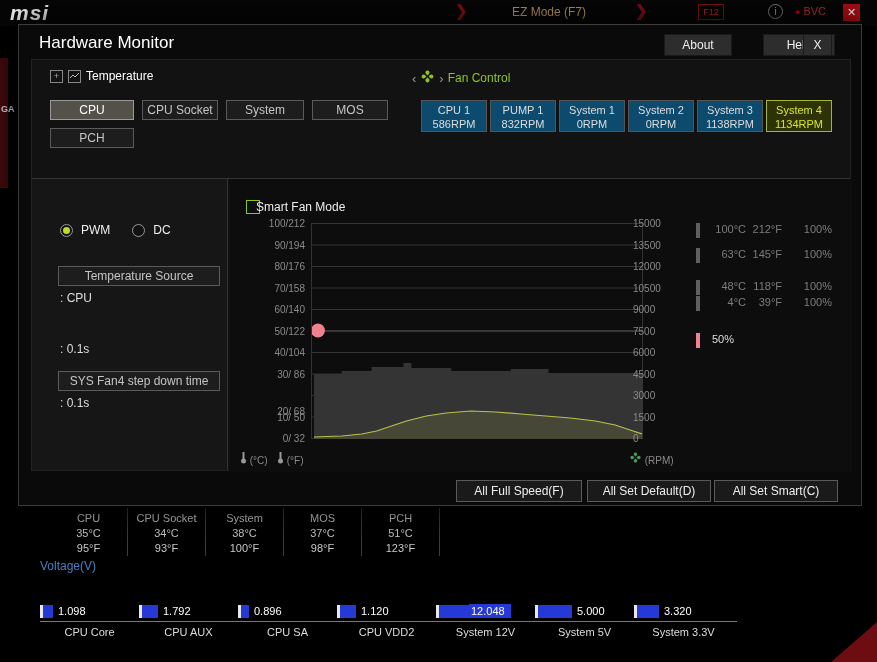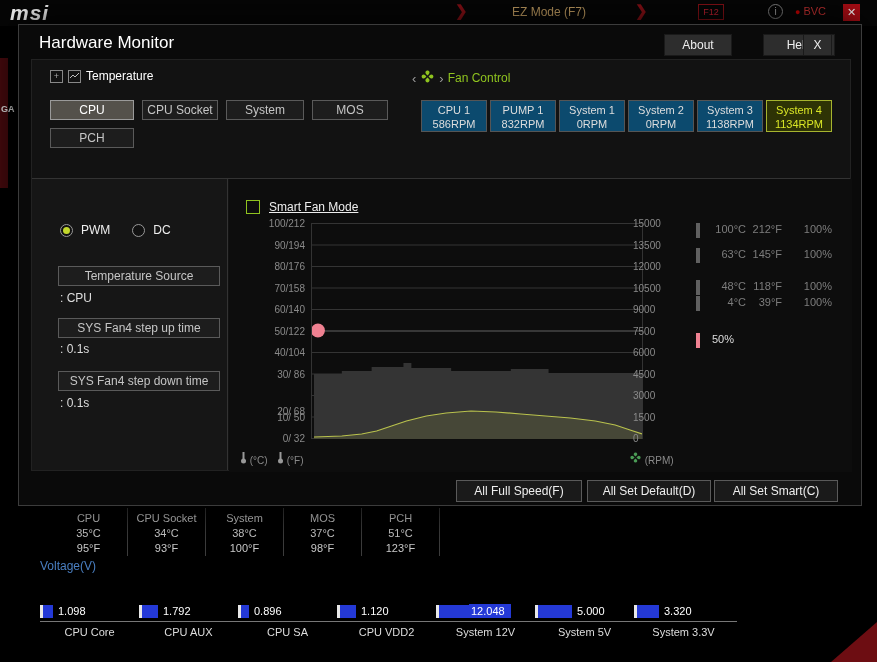--- a/index.html
+++ b/index.html
@@ -39,21 +39,21 @@
 
   .hdivider { position:absolute; left:0; top:118px; width:818px; border-top:1px solid #333; }
   .left-panel { position:absolute; left:0; top:119px; width:196px; height:291px; background:#161616; border-right:1px solid #333; }
   .radio-row { position:absolute; left:28px; top:163px; display:flex; align-items:center; gap:8px; font-size:12px; color:#eee; }
   .radio { width:13px; height:13px; border:1px solid #999; border-radius:50%; background:#111; display:inline-flex; align-items:center; justify-content:center; }
   .radio .dotin { width:7px; height:7px; border-radius:50%; background:#c3d82c; }
   .ctl-val { position:absolute; left:28px; font-size:12px; color:#ddd; }
 
   .chart-zone { position:absolute; left:197px; top:119px; width:623px; height:293px; background:#0d0d0d; }
   .smartchk { position:absolute; left:17px; top:21px; width:14px; height:14px; border:1px solid #8fc31f; background:#0d0d0d; cursor:pointer; }
-  .smartlbl { position:absolute; left:40px; top:21px; font-size:12px; color:#eee;text-decoration:underline; }
+  .smartlbl { position:absolute; left:27px; top:21px; font-size:12px; color:#eee; }
 
   .plot { position:absolute; left:82px; top:44px; width:332px; height:216px; border-left:1px solid #333; border-right:1px solid #333; }
   .area { fill:#343434; }
   .curve { stroke:#b9c24d; stroke-width:1.2; }
   .curve-fill { fill:rgba(185,194,77,0.14); }
   .dot { fill:#ef8191; }
 
   .axis-col { position:absolute; top:44px; height:216px; font-size:10px; color:#8a8a8a; }
   .axis-col span { position:absolute; display:block; width:100%; }
   .axis-left  { left:14px; width:62px; text-align:right; }
@@ -247,21 +247,20 @@
     <div class="radio-row">
       <span class="radio">
           <span class="dotin"></span>
         </span>
       <span>PWM</span>
       <span class="radio" style="margin-left:14px;"></span>
       <span>DC</span>
     </div>
     <div class="tbtn" style="left:26px;top:206px;width:162px;">Temperature Source</div>
     <div class="ctl-val" style="top:231px;">: CPU</div>
-    <div class="tbtn" style="left:26px;top:258px;width:162px;">SYS Fan4 step up time</div>
     <div class="ctl-val" style="top:282px;">: 0.1s</div>
     <div class="tbtn" style="left:26px;top:311px;width:162px;">SYS Fan4 step down time</div>
     <div class="ctl-val" style="top:336px;">: 0.1s</div>
 
     <div class="chart-zone">
       <div class="smartchk"></div>
       <div class="smartlbl">Smart Fan Mode</div>
 
       <div class="axis-col axis-left">
           <span style="top: -5px;">100/212</span>

